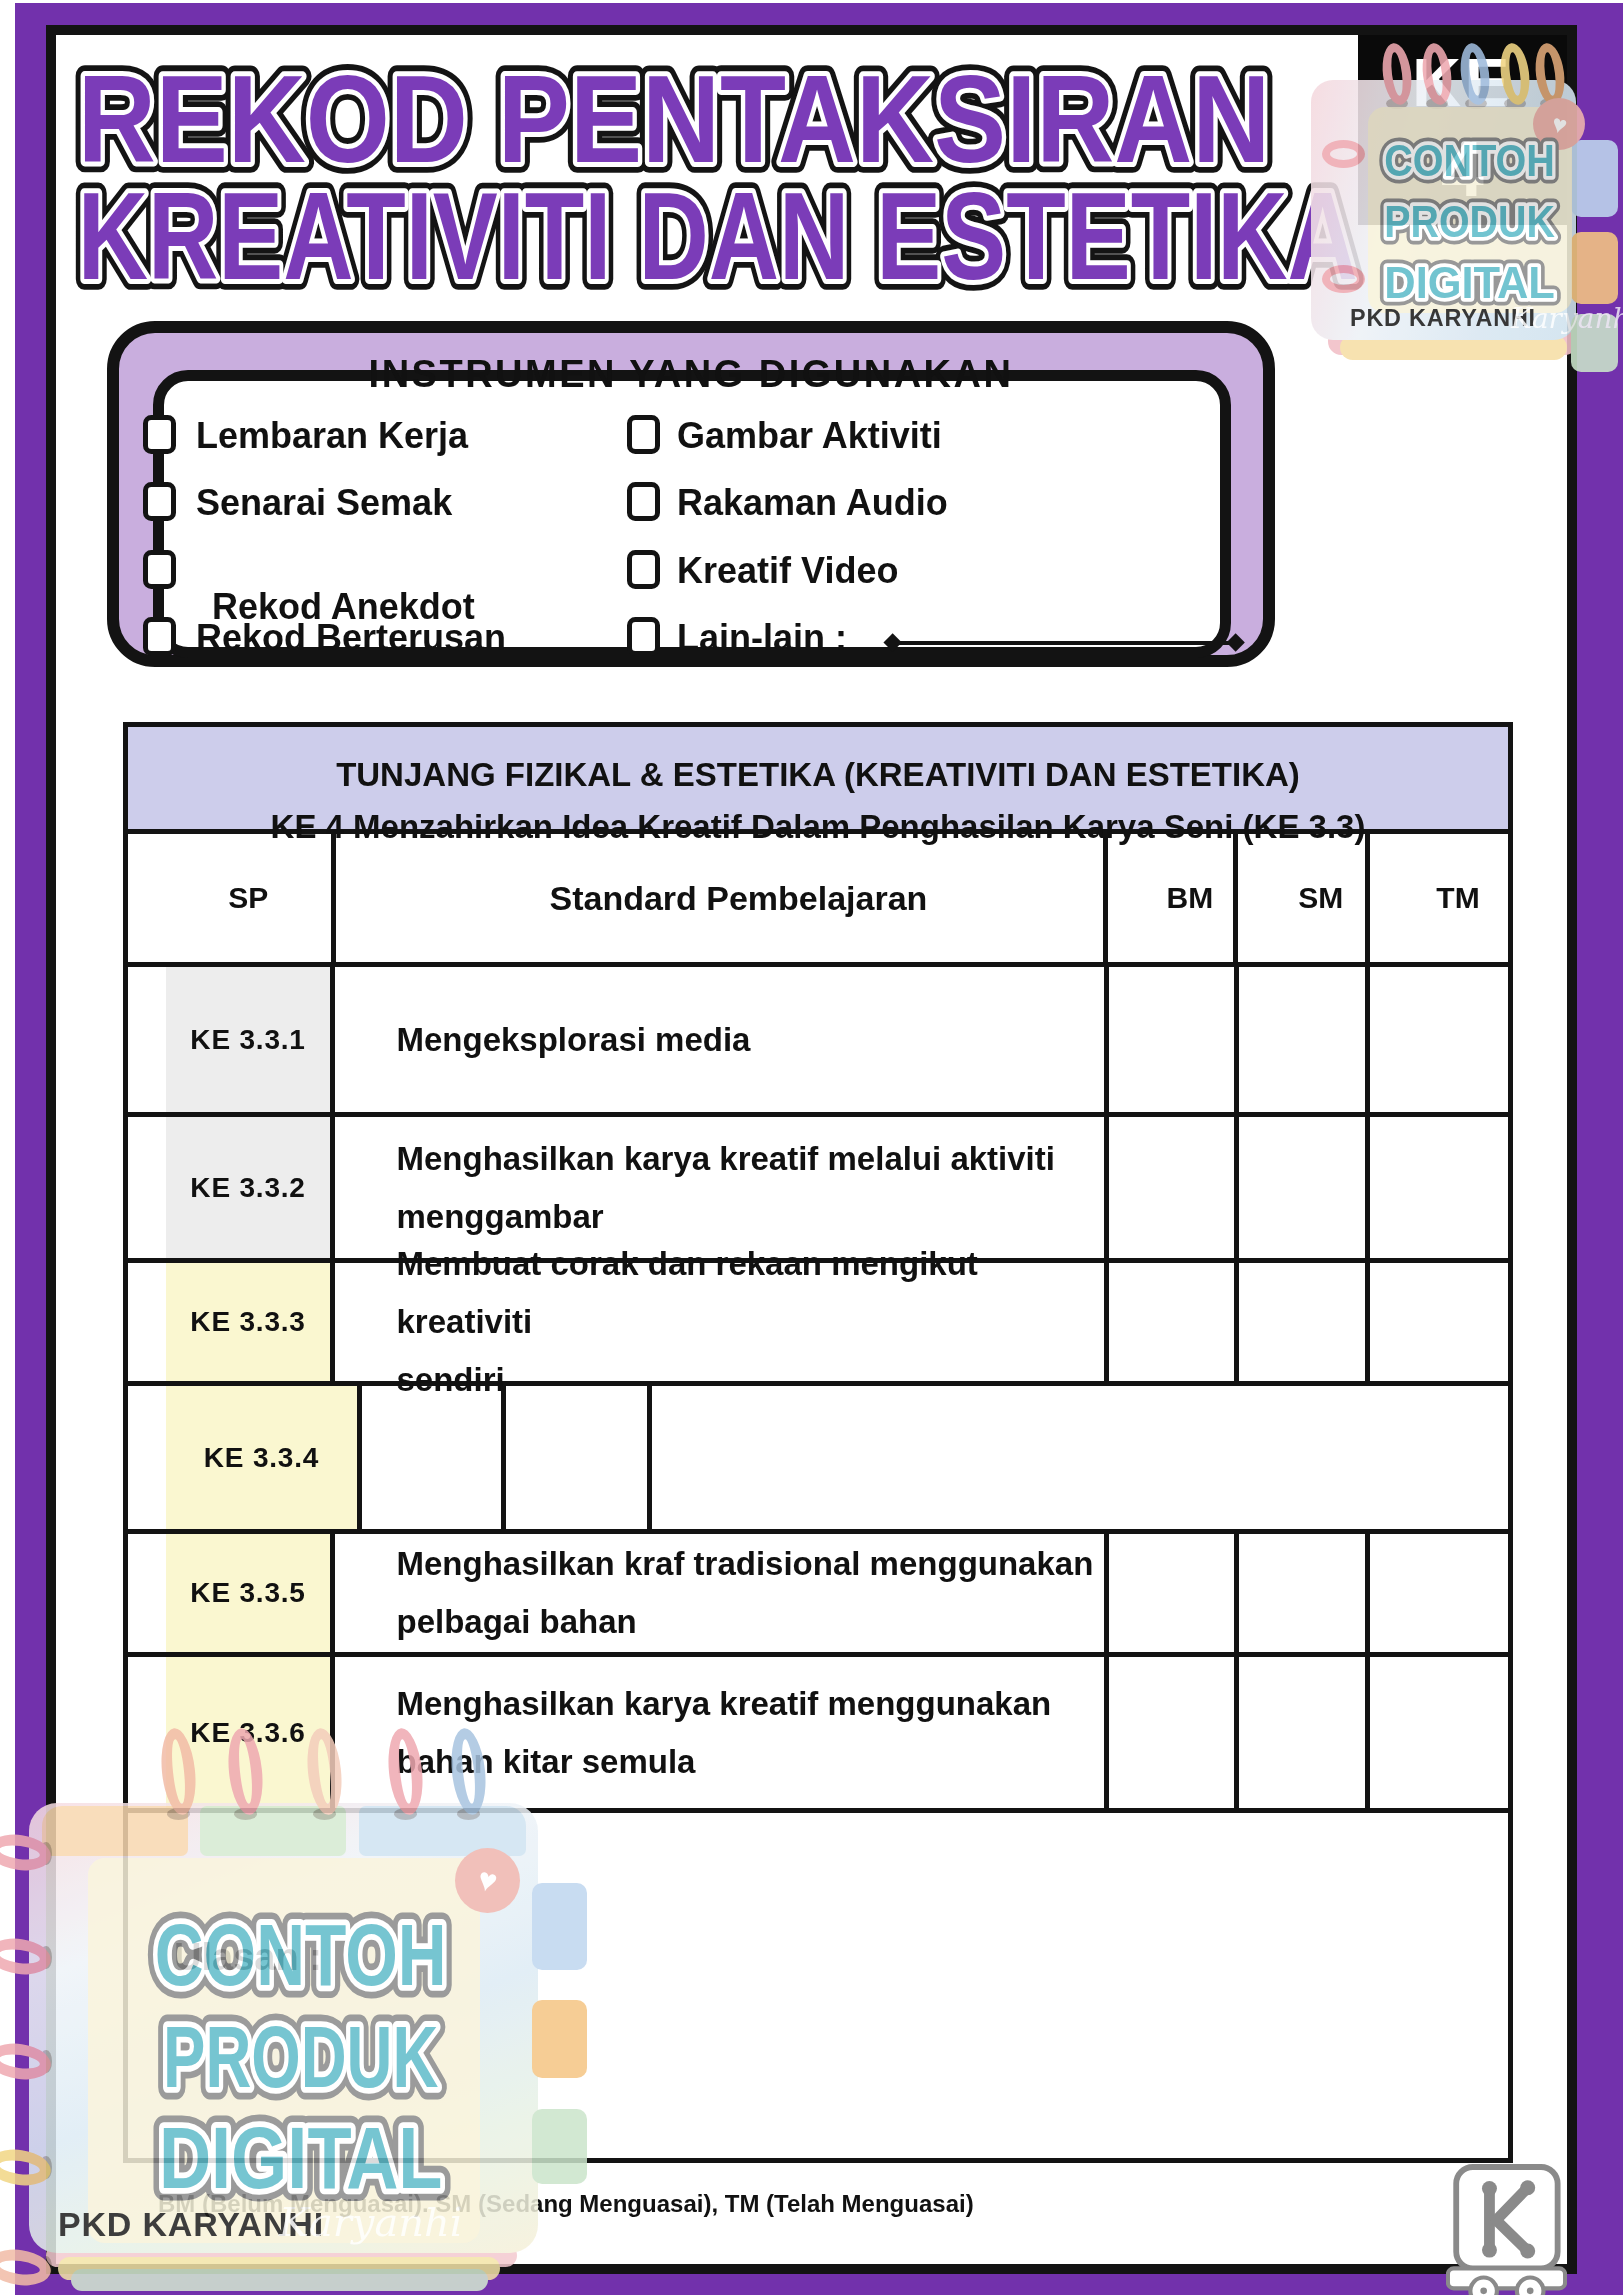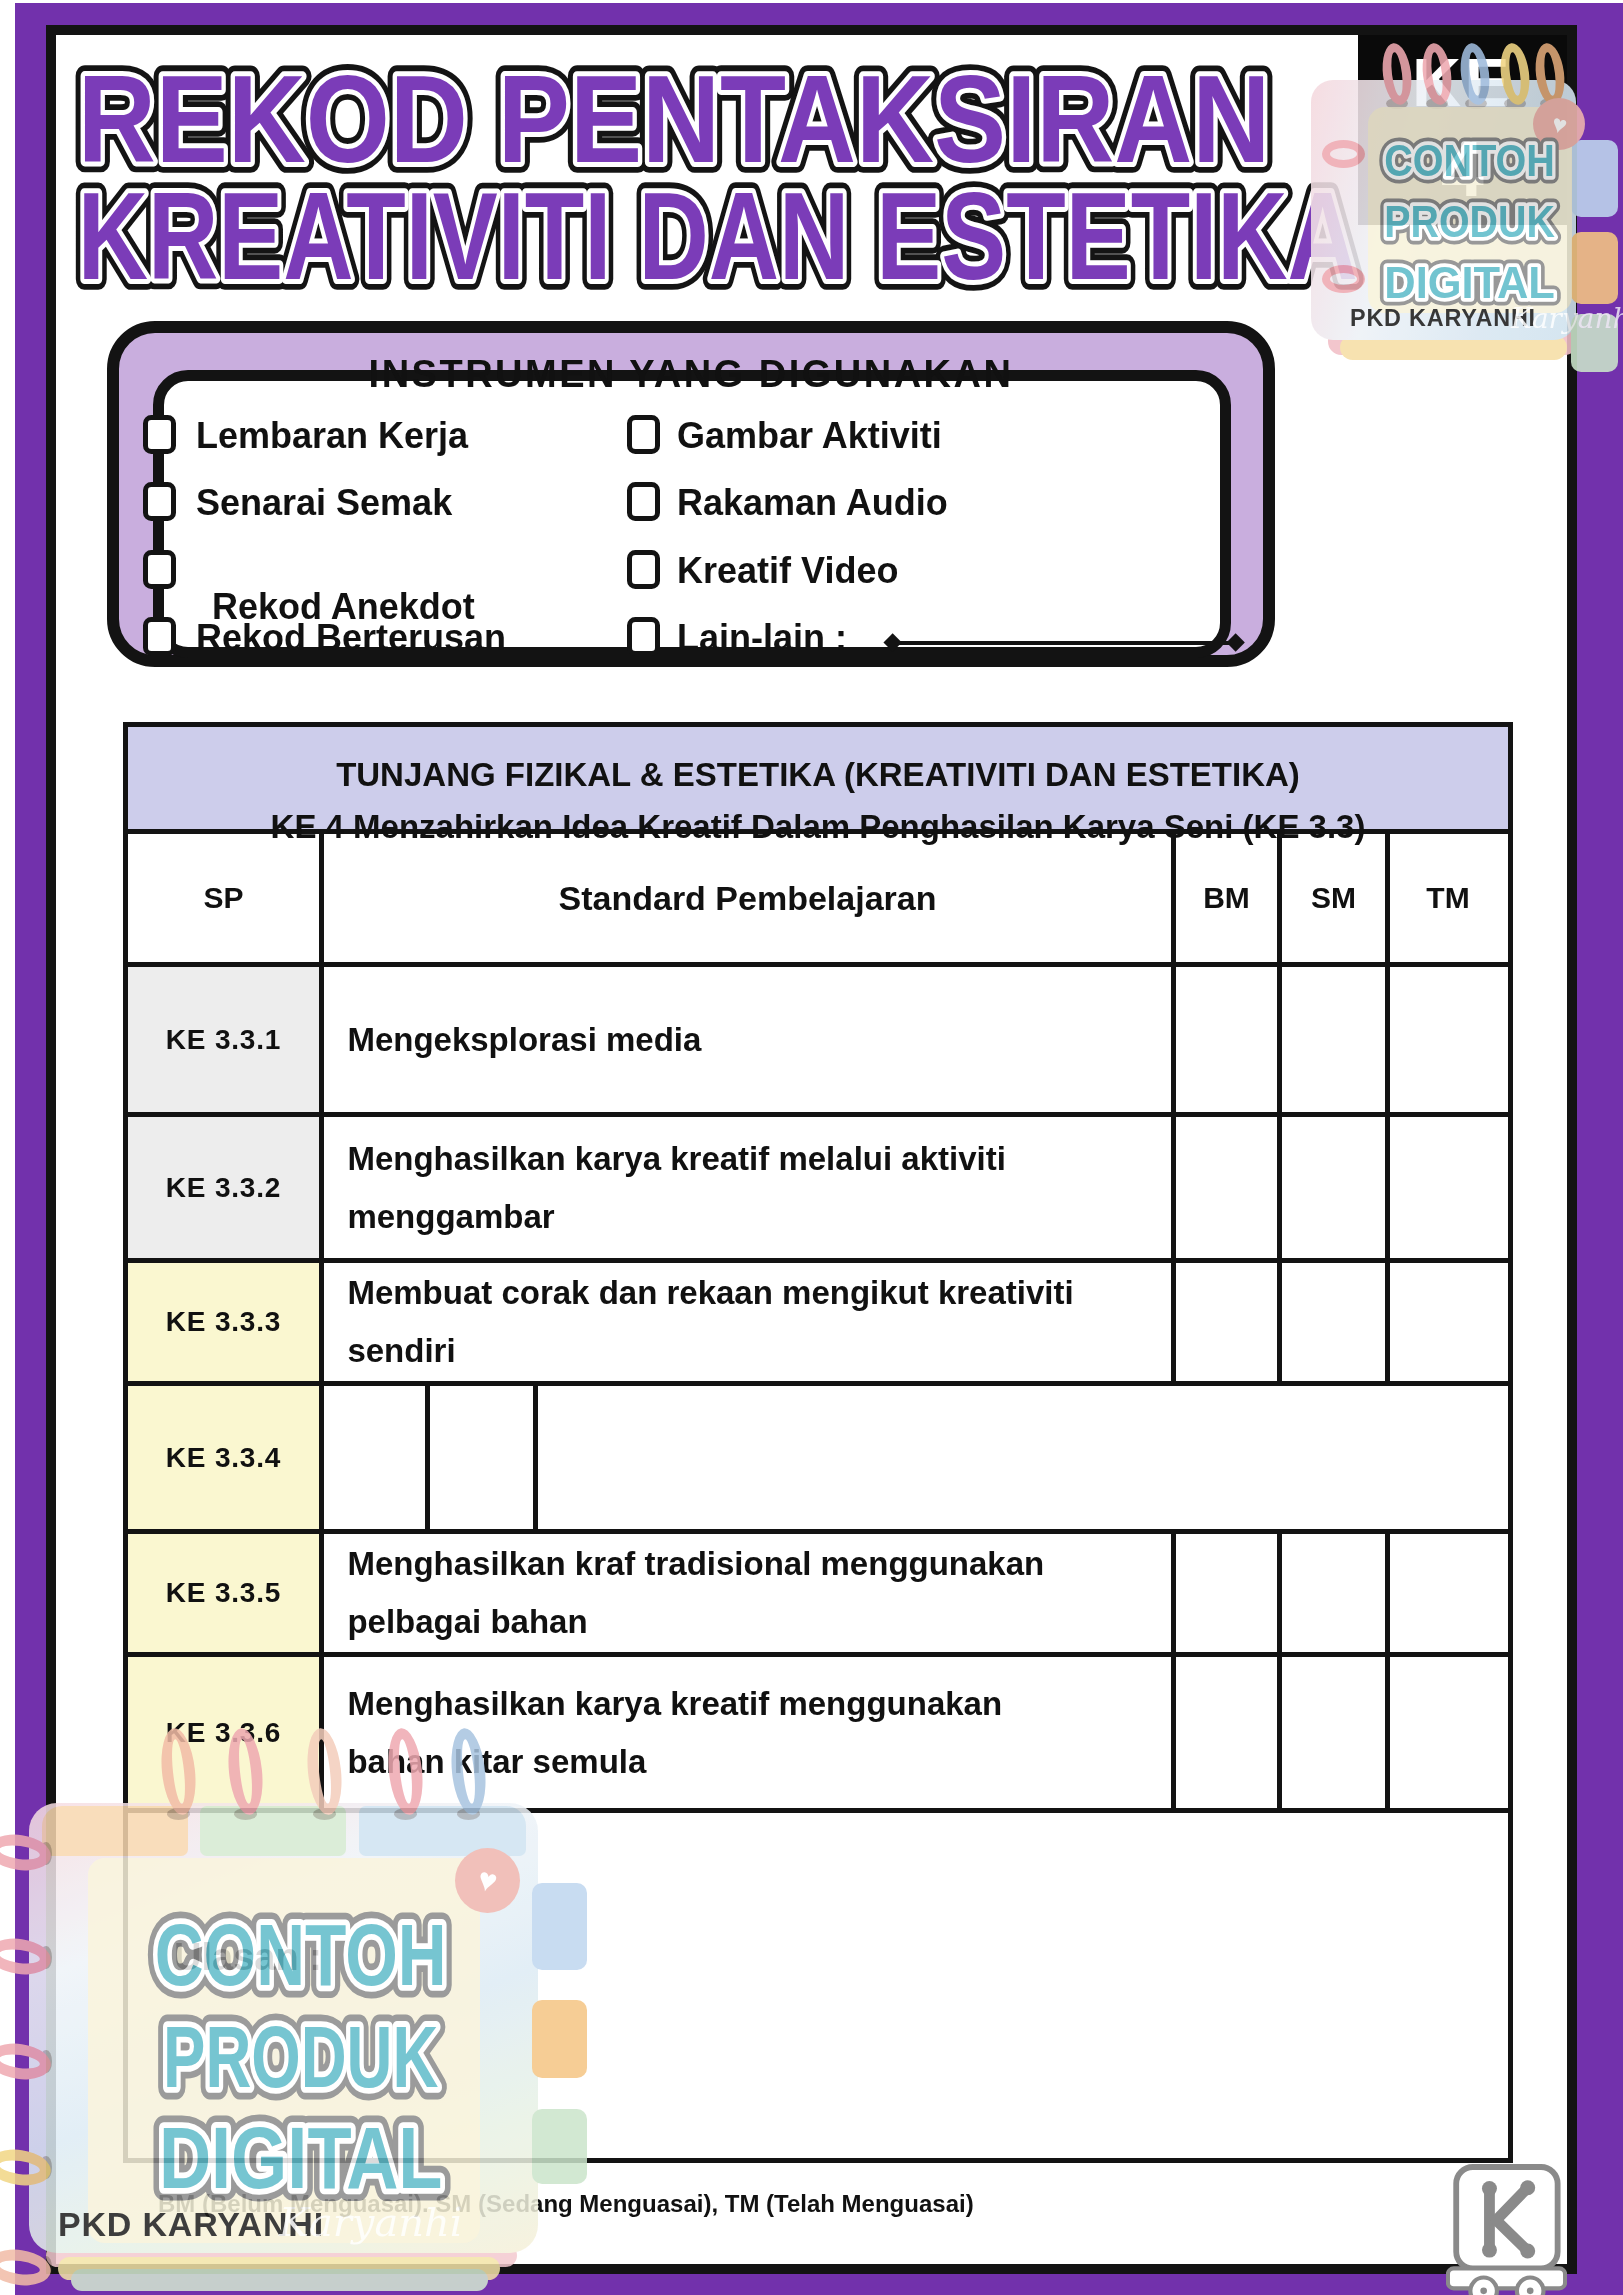--- a/index.html
+++ b/index.html
@@ -31,21 +31,21 @@
   .cbx { width:33px; height:39px; box-sizing:border-box; border:5px solid #131313; border-radius:8.3px; background:#fff; }
   .cbx-label { font-size:36px; font-weight:bold; white-space:nowrap; }
   .lain-line { left:891px; top:641px; width:345px; height:4.2px; background:#131313; }
   .diamond { width:13.3px; height:13.3px; background:#131313; transform:rotate(45deg); }
 
   
   .tbl { left:123px; top:722px; width:1390px; height:1441px; box-sizing:border-box; border:5.8px solid #131313; background:#fff; }
   .trow { box-sizing:border-box; border-bottom:5.8px solid #131313; display:flex; }
   .band { height:107px; background:#CDCDEB; display:block; text-align:center; padding-top:22px; }
   .band div { font-size:33px; font-weight:bold; line-height:52px; }
-  .cell { box-sizing:border-box; border-right:5px solid #131313; display:flex; align-items:center; justify-content:center; }
+  .cell { box-sizing:border-box; border-right:5px solid #131313; display:flex; align-items:center; justify-content:center;margin-left:38px; }
   .c-sp { width:196px; } .c-std { width:852px; } .c-bm { width:106px; } .c-sm { width:108px; } .c-tm { width:116px; border-right:none; }
   .hdr-row { height:133px; }
   .hdr-row .cell { font-weight:bold; font-size:30px; }
   .hdr-row .c-std { font-size:34px; }
   .sp-lbl { font-size:28px; font-weight:bold; letter-spacing:0.8px; }
   .std-text { justify-content:flex-start; padding-left:23.4px; font-size:33px; font-weight:bold; line-height:58px; white-space:pre-line; text-align:left; }
   .tone-gray .c-sp { background:#EDEDED; }
   .tone-yellow .c-sp { background:#FAF7D0; }
   .ulasan-row { height:311px; border-bottom:none; position:relative; }
   .ulasan-lbl { position:absolute; left:46px; top:123px; font-size:38px; font-weight:bold; }

